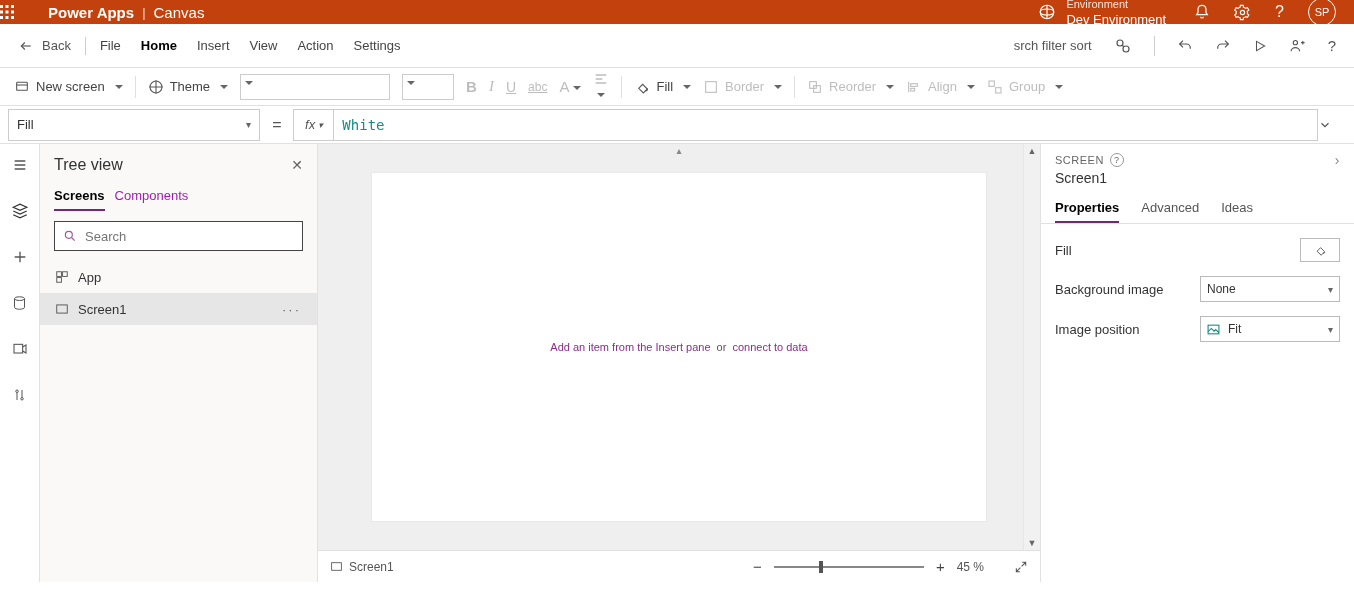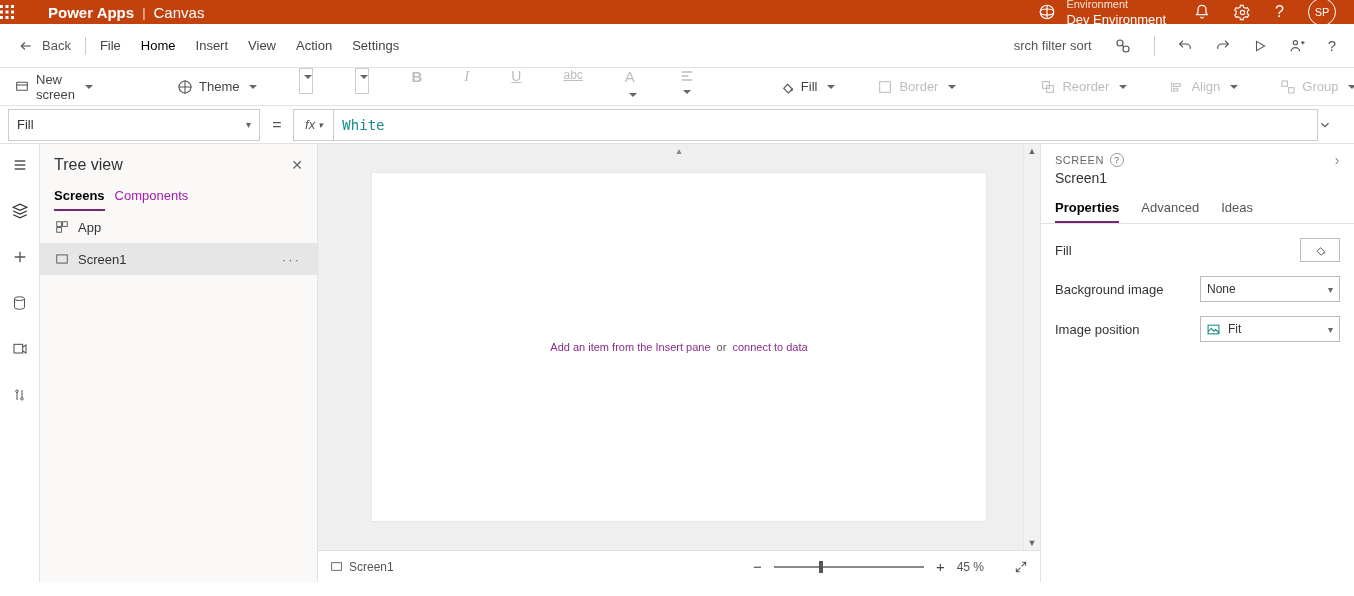--- a/index.html
+++ b/index.html
@@ -18,27 +18,27 @@
   .env-name { font-size: 13px; }
   .hdr-icons { display: flex; align-items: center; gap: 24px; margin-right: 18px; }
   .hdr-icon { font-size: 16px; cursor: pointer; }
   .avatar { width: 28px; height: 28px; border: 1px solid #ffffff; border-radius: 50%; display:flex;align-items:center;justify-content:center;font-size:11px; }
   
   .menu-row { height: 44px; display: flex; align-items: center; border-bottom: 1px solid #e1e1e1; }
   .back { display: flex; align-items: center; gap: 8px; margin-left: 18px; color: #555; cursor:pointer; }
   .menu-sep { width:1px; height:18px; background:#ccc; margin:0 14px; }
   .menu-items { display:flex; gap:20px; }
   .menu-item { cursor:pointer; color:#444; }
-  .menu-item.active { font-weight:400; color:#000; }
+  .menu-item.active { font-weight:700; color:#000; }
   .menu-right { margin-left:auto; display:flex; align-items:center; gap:22px; margin-right:18px; color:#555; }
   .menu-right .txt { color:#555; }
   .menu-right-sep { width:1px; height:20px; background:#ccc; }
   .ri { font-size:15px; cursor:pointer; }
   
-  .ribbon { height: 38px; display:flex; border-bottom:1px solid #e1e1e1; padding:0 14px; gap:42px; color:#444; }
+  .ribbon { height: 38px; display:flex; align-items:center; border-bottom:1px solid #e1e1e1; padding:0 14px; gap:12px; color:#444; }
   .r-btn { display:flex; align-items:center; gap:6px; cursor:pointer; }
   .r-caret::after{content:""; display:inline-block; border:4px solid transparent; border-top-color:#666; margin-left:4px; transform:translateY(2px);}
   .r-dis { color:#bdbdbd; }
   .r-font-dd { width:150px; height:26px; border:1px solid #ccc; background:#fff; }
   .r-size-dd { width:52px; height:26px; border:1px solid #ccc; background:#fff; }
   .thin-sep{width:1px;height:22px;background:#e0e0e0;}
   
   .formula-bar { height:38px; display:flex; align-items:center; border-bottom:1px solid #e1e1e1; }
   .prop-dd { width:252px; height:32px; border:1px solid #ccc; margin-left:8px; display:flex;align-items:center;justify-content:space-between;padding:0 8px; background:#fff; }
   .prop-dd .caret{font-size:10px;color:#666;}
@@ -361,20 +361,31 @@
 
   <div class="tree">
     <div class="tree-head">
       <span class="tree-title">Tree view</span>
       <span class="tree-close">✕</span>
     </div>
     <div class="tree-tabs">
       <span class="tree-tab active">Screens</span>
       <span class="tree-tab">Components</span>
     </div>
+    <div class="tree-search">
+      <div class="box">
+        <span>
+            <svg width="14" height="14" viewBox="0 0 24 24" fill="none" stroke="#a05aa0" stroke-width="2">
+              <circle cx="10" cy="10" r="6"></circle>
+              <path d="M20 20l-5-5"></path>
+            </svg>
+          </span>
+        <input placeholder="Search" style="">
+      </div>
+    </div>
     <div class="tree-list">
       <div class="tree-row">
         <span class="row-icon">
             <svg width="14" height="14" viewBox="0 0 24 24" fill="none" stroke="#555" stroke-width="1.6">
               <rect x="3" y="3" width="8" height="8"></rect>
               <rect x="13" y="3" width="8" height="8"></rect>
               <rect x="3" y="13" width="8" height="8"></rect>
             </svg>
           </span>
         <span>App</span>

